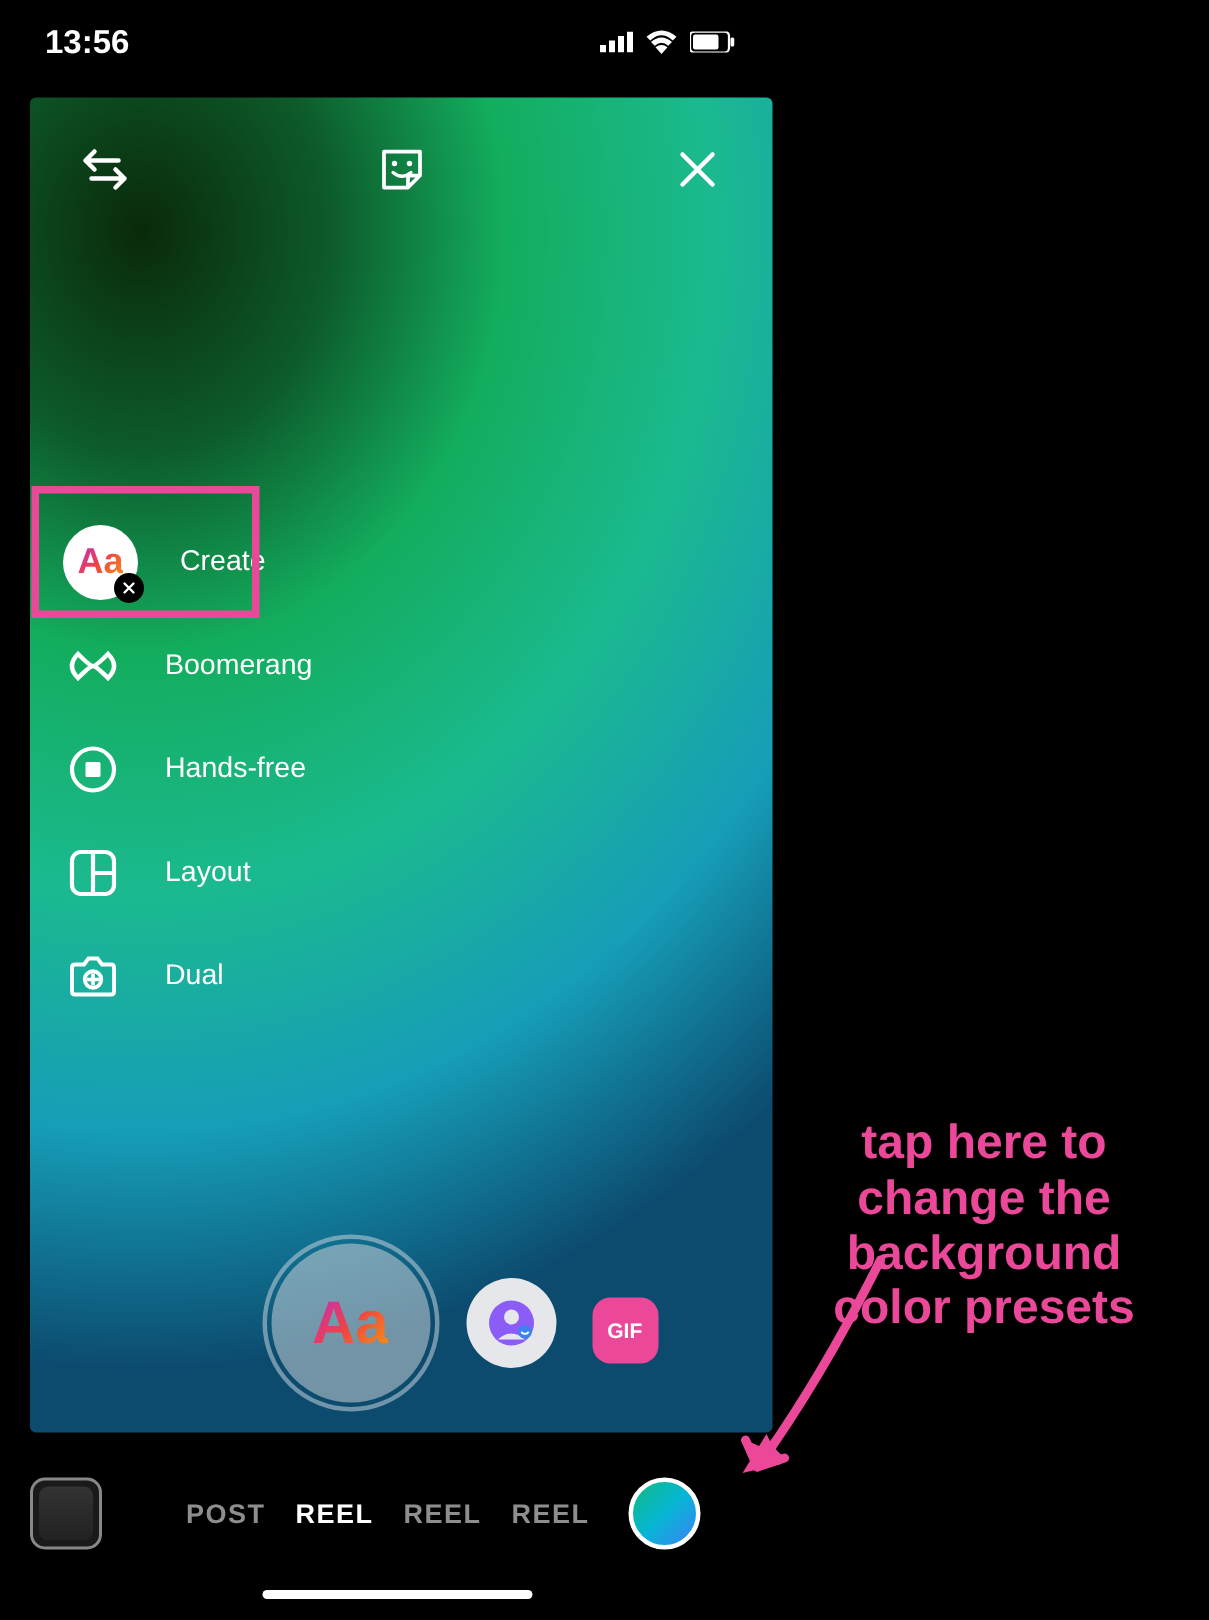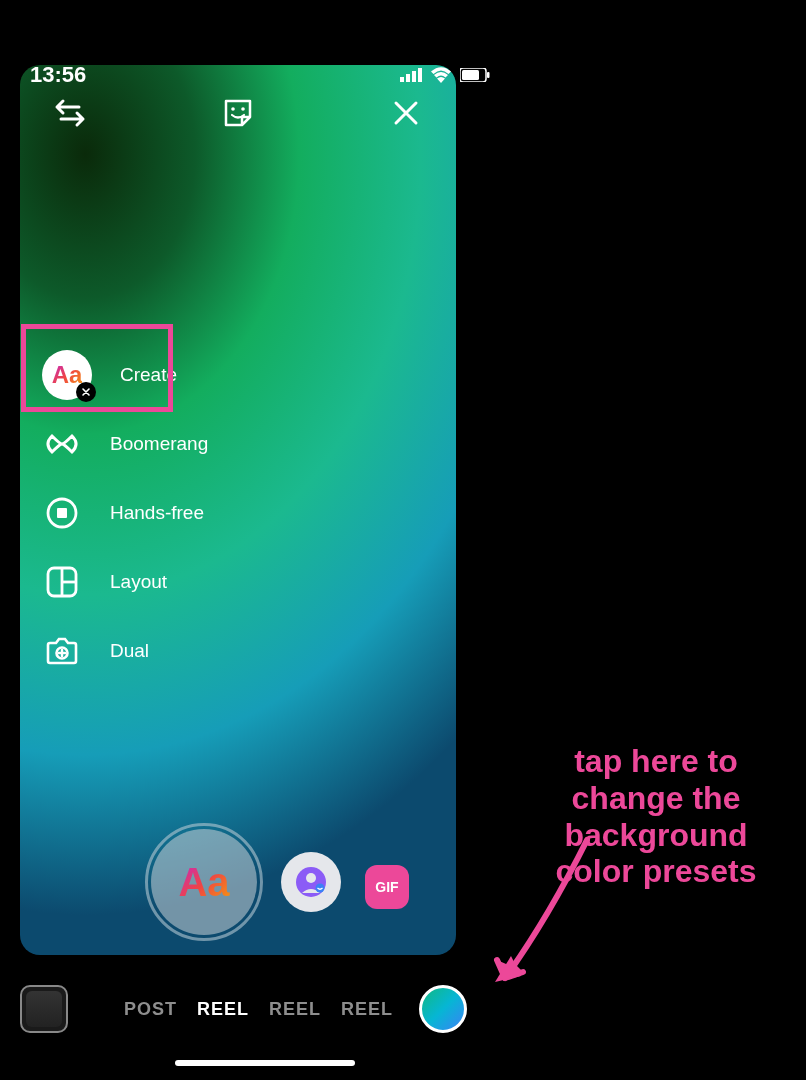--- a/index.html
+++ b/index.html
@@ -17,41 +17,40 @@
       position: absolute;
       top: 0;
       left: 0;
       width: 520px;
       height: 55px;
       display: flex;
       align-items: center;
       justify-content: space-between;
       padding: 0 30px;
       z-index: 10;
-      margin-top: 47px;
     }
     .status-time {
       color: #fff;
       font-size: 22px;
       font-weight: 600;
     }
     .status-icons {
       display: flex;
       align-items: center;
       gap: 8px;
     }
     
     
     .camera-viewport {
       position: absolute;
       top: 65px;
       left: 20px;
-      width: 436px;
+      width: 495px;
       height: 890px;
-      border-radius: 20px;
+      border-radius: 4px;
       background: radial-gradient(ellipse 140% 90% at 15% 10%, #0a2a0a 0%, #0d5a2a 18%, #13ad5e 35%, #1bb98f 55%, #169db8 75%, #0c4a6e 95%);
       overflow: hidden;
     }
     
     
     .top-toolbar {
       position: absolute;
       top: 28px;
       left: 0;
       width: 100%;

